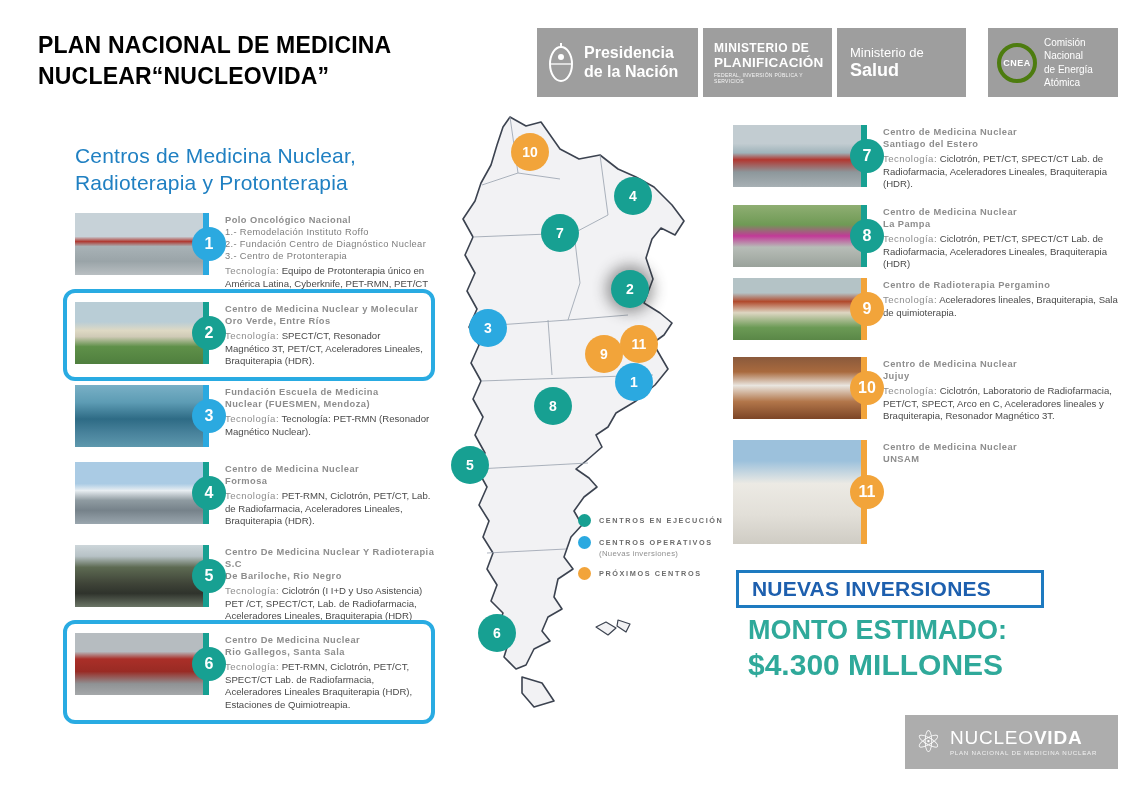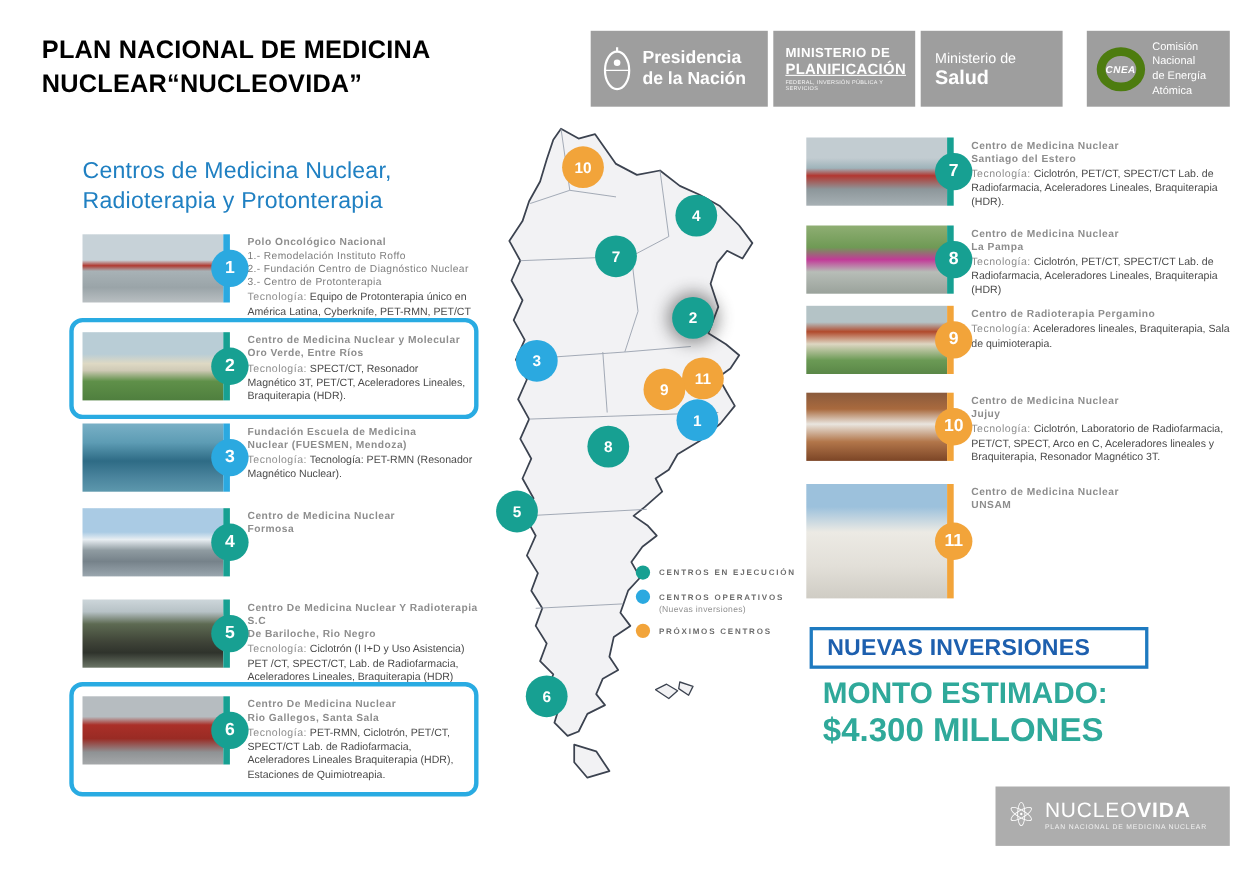--- a/index.html
+++ b/index.html
@@ -14,30 +14,30 @@
     font-size:23px; font-weight:bold; color:#000000; line-height:1.35; letter-spacing:.2px;
   }
   .logo-box {
     position:absolute; top:28px; height:69px; background:#9e9e9e; color:#ffffff;
     display:flex; align-items:center; overflow:hidden;
   }
   .logo-presidencia { left:537px; width:161px; padding-left:10px; }
   .logo-presidencia .txt { margin-left:9px; font-size:16px; font-weight:bold; line-height:1.15; }
   .logo-planificacion { left:703px; width:129px; padding-left:11px; }
   .logo-planificacion .l1 { font-size:12px; font-weight:bold; letter-spacing:.4px; }
-  .logo-planificacion .l2 { font-size:13.5px; font-weight:bold; letter-spacing:.3px;text-decoration:underline; }
+  .logo-planificacion .l2 { font-size:13.5px; font-weight:bold; letter-spacing:.3px; }
   .logo-planificacion .l3 { font-size:5px; letter-spacing:.3px; margin-top:2px; opacity:.9; }
   .logo-salud { left:837px; width:129px; padding-left:13px; }
   .logo-salud .l1 { font-size:13px; }
   .logo-salud .l2 { font-size:18px; font-weight:bold; }
   .logo-cnea { left:988px; width:130px; padding-left:9px; }
   .cnea-ring {
-    flex:0 0 40px; height:40px; border:8px solid #4d7c0f; border-radius:50%;
+    flex:0 0 40px; height:40px; border:4px solid #4d7c0f; border-radius:50%;
     display:flex; align-items:center; justify-content:center;
-    font-size:9px; font-weight:bold; font-style:italic; letter-spacing:.5px;
+    font-size:9px; font-weight:bold; letter-spacing:.5px;
   }
   .logo-cnea .txt { margin-left:7px; font-size:10px; line-height:1.35; }
   
   .left-heading {
     position:absolute; left:75px; top:142px; font-size:21px; color:#2080c2;
     line-height:1.3; letter-spacing:.2px;
   }
   
   .col { position:absolute; }
   .col-left  { left:63px;  top:0; width:372px; }
@@ -290,20 +290,24 @@
       <div class="badge bg-ejecucion">
           <span class="badge-num">4</span>
         </div>
     </div>
     <div class="item-text">
       <div class="item-title">
           <div>Centro de Medicina Nuclear</div>
           <div>Formosa</div>
         </div>
       <div class="item-lines"></div>
+      <div class="item-tech">
+        <span class="tech-label">Tecnología:</span>
+        <span class="tech-value">PET-RMN, Ciclotrón, PET/CT, Lab. de Radiofarmacia, Aceleradores Lineales, Braquiterapia (HDR).</span>
+      </div>
     </div>
   </div>
     <div class="item plain" style="top: 545px;">
     <div class="photo-wrap">
       <div class="photo photo-5"></div>
       <div class="accent-bar bg-ejecucion"></div>
       <div class="badge bg-ejecucion">
           <span class="badge-num">5</span>
         </div>
     </div>

